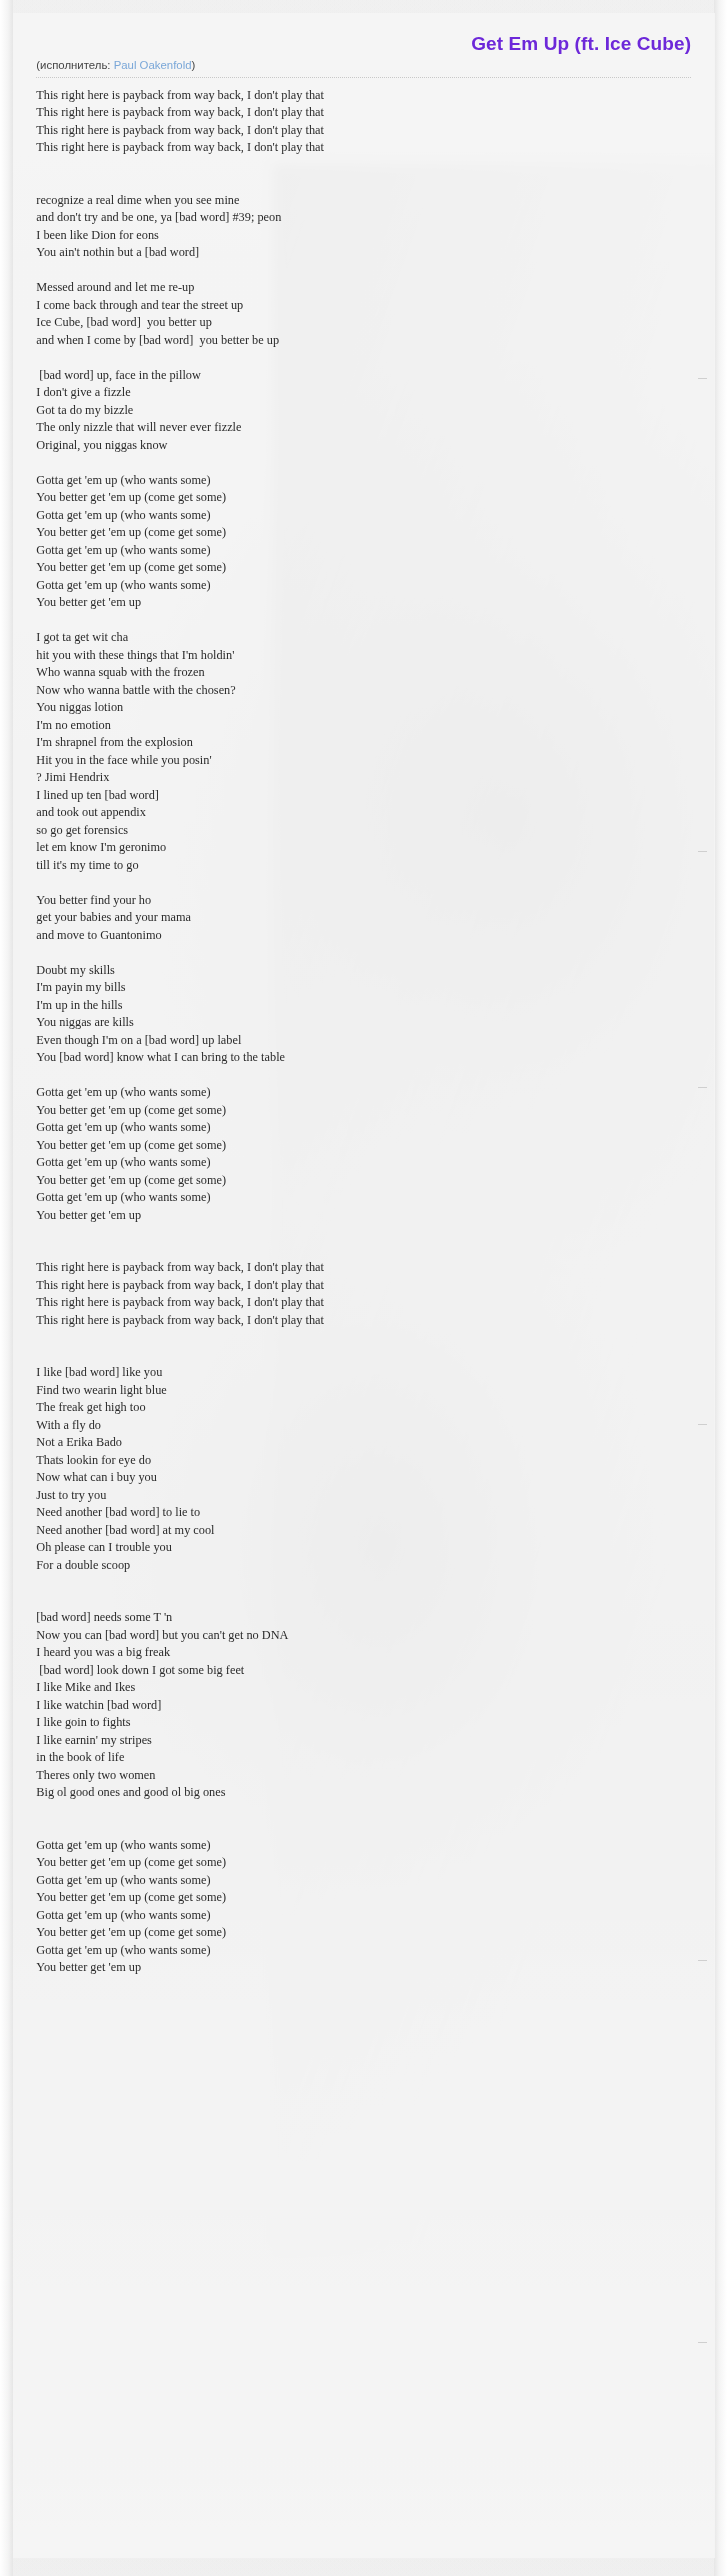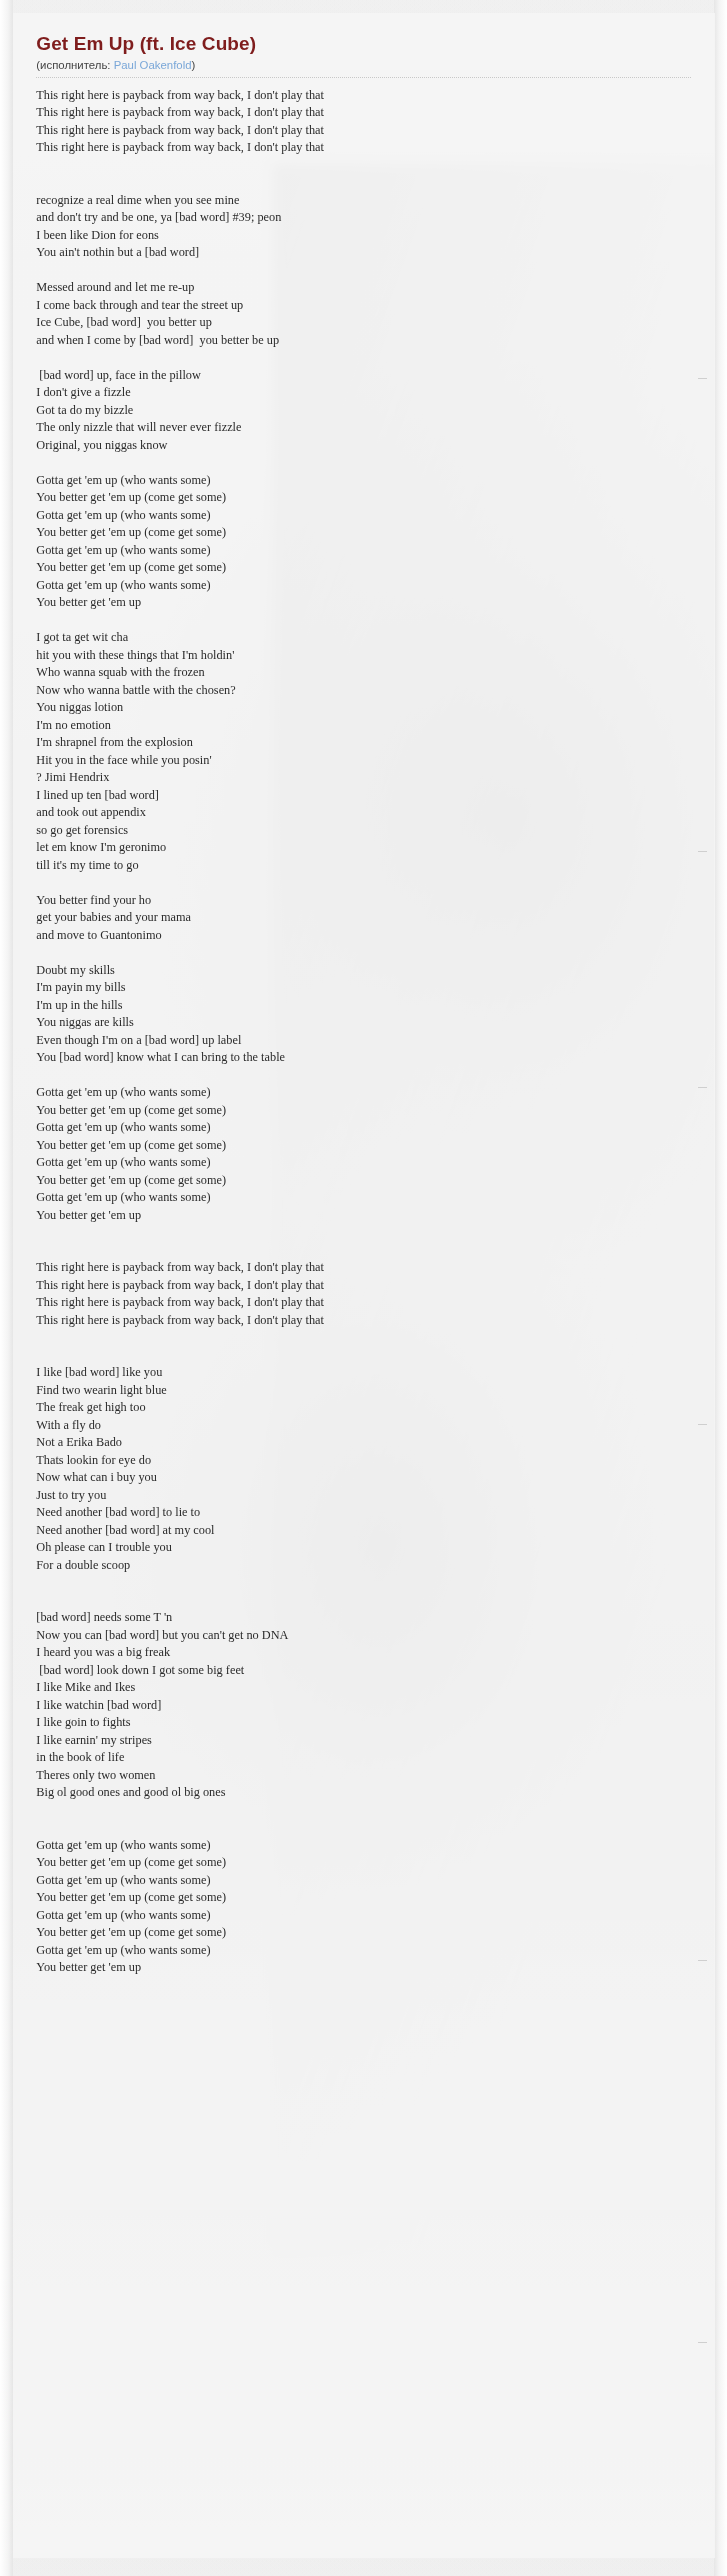--- a/index.html
+++ b/index.html
@@ -56,26 +56,27 @@
     min-height: 2545px;
     background: rgba(245,245,245,0.90);
     box-sizing: border-box;
     padding: 20px 23.6px 23.6px 23.6px;
   }
   .sheet-inner {
     position: relative;
   }
 
   .song-title {
-    color: #7f1d1d;
+    color: #6d28d9;
     font-size: 19px;
     font-weight: bold;
     line-height: 1.2;
     margin: 0 0 3.6px 0;
     letter-spacing: 0.1px;
+    text-align: right;
   }
   .artist-line {
     font-size: 11.4px;
     color: #444444;
     margin: 0 0 1.8px 0;
   }
   .artist-line .artist-link {
     color: #7aa7d8;
     text-decoration: none;
   }

